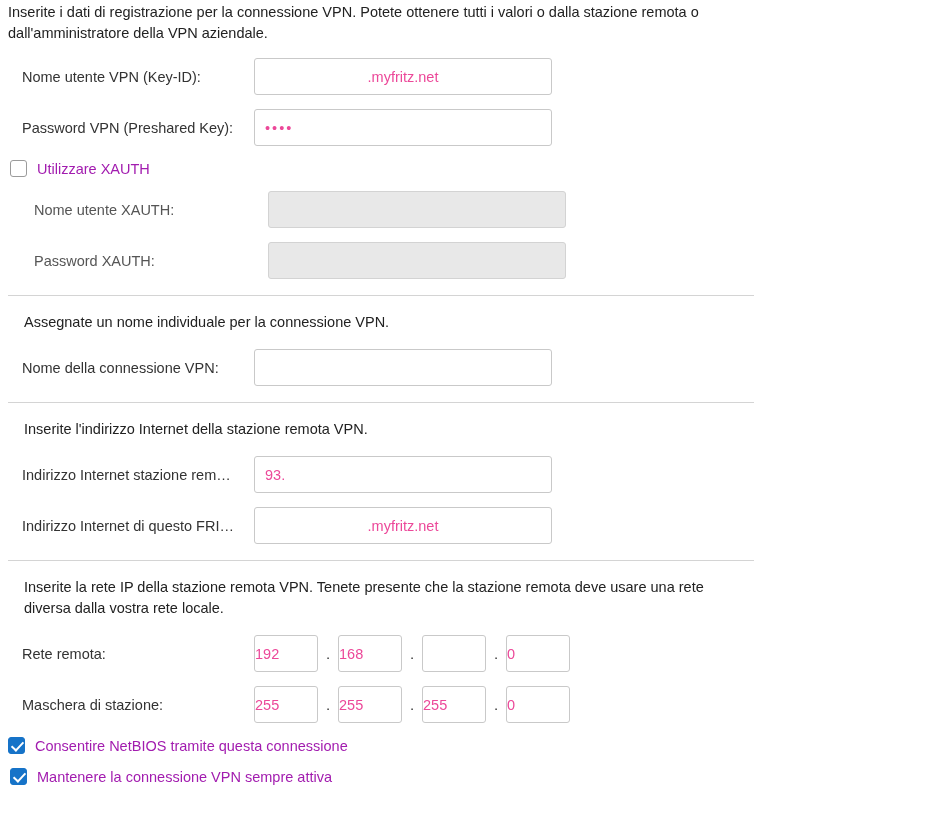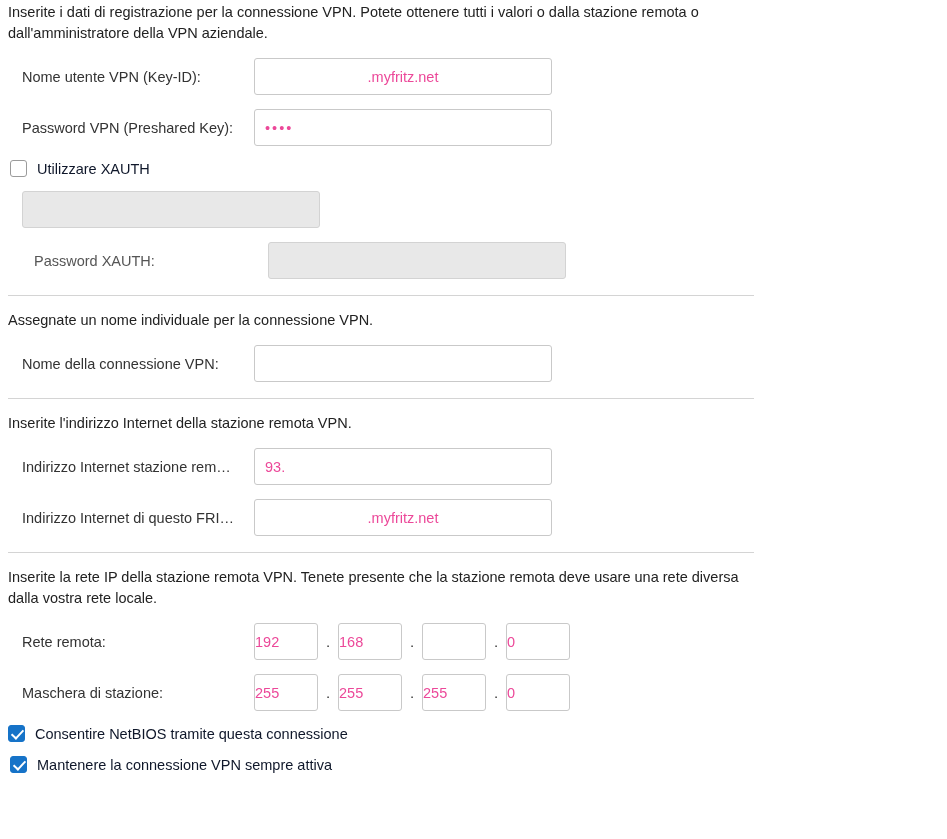--- a/index.html
+++ b/index.html
@@ -29,21 +29,21 @@
     margin: 0;
     padding-top: 2px;
   }
   .section {
     margin-top: 0;
   }
   .sec-text {
     line-height: 1.45;
     font-size: 14.5px;
     color: #222;
-    margin: 0;
+    margin: 16px;
   }
   .divider {
     border: none;
     border-top: 1px solid #d4d4d4;
     margin: 16px 0 14px 0;
     width: 100%;
   }
   .row {
     display: flex;
     align-items: center;
@@ -135,21 +135,21 @@
     top: 1px;
     width: 5px;
     height: 10px;
     border: solid #ffffff;
     border-width: 0 2px 2px 0;
     transform: rotate(43deg);
   }
   .cbox-label {
     margin-left: 10px;
     font-size: 14.5px;
-    color: #0f172a;
+    color: #a21caf;
   }
   .pwdots {
     letter-spacing: 2px;
   }
 </style>
 </head>
 <body>
 
 <div class="page">
 
@@ -166,20 +166,21 @@
       <div class="lbl">Password VPN (Preshared Key):</div>
       <input class="txt wide pwdots" type="text" value="••••" style="">
     </div>
 
     <div class="checkrow flush">
       <span class="cbox"></span>
       <span class="cbox-label">Utilizzare XAUTH</span>
     </div>
 
     <div class="row">
+      <div class="lbl indent2">Nome utente XAUTH:</div>
       <input class="txt xauth" type="text" disabled="" value="" style="">
     </div>
 
     <div class="row">
       <div class="lbl indent2">Password XAUTH:</div>
       <input class="txt xauth" type="password" disabled="" value="" style="">
     </div>
   </div>
 
   <hr class="divider">

